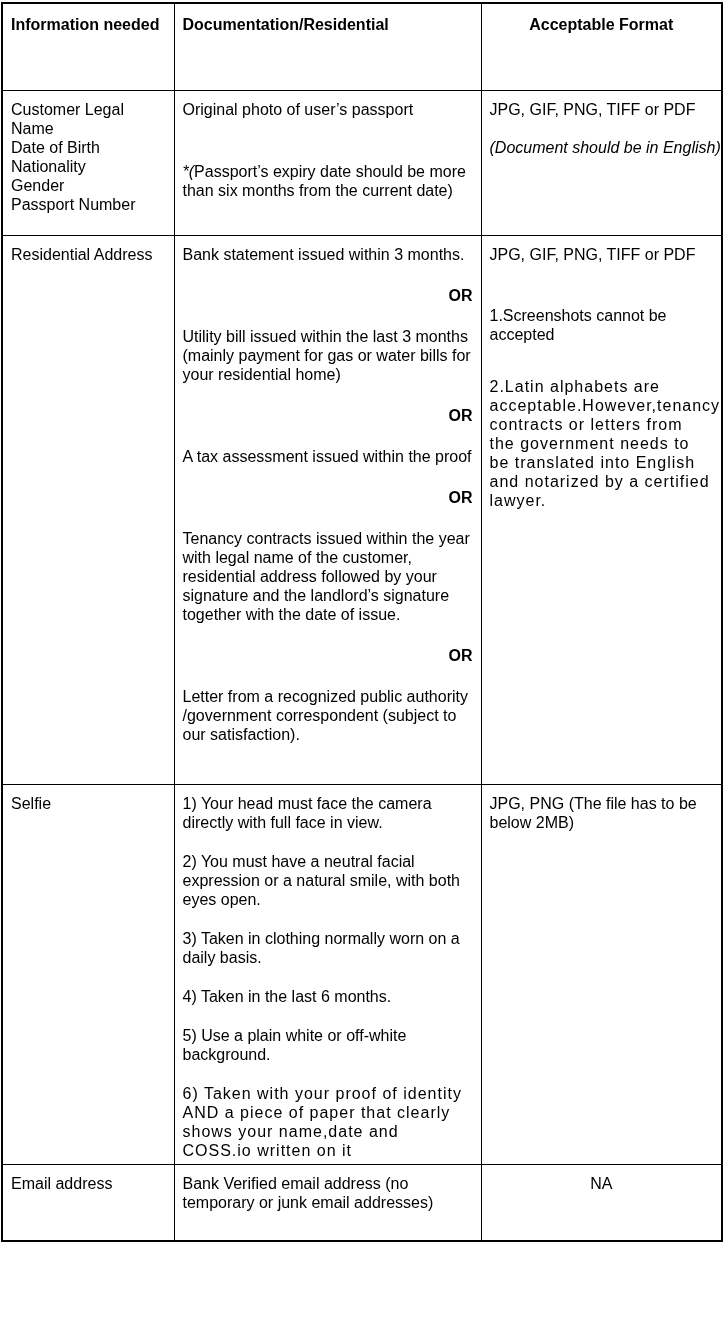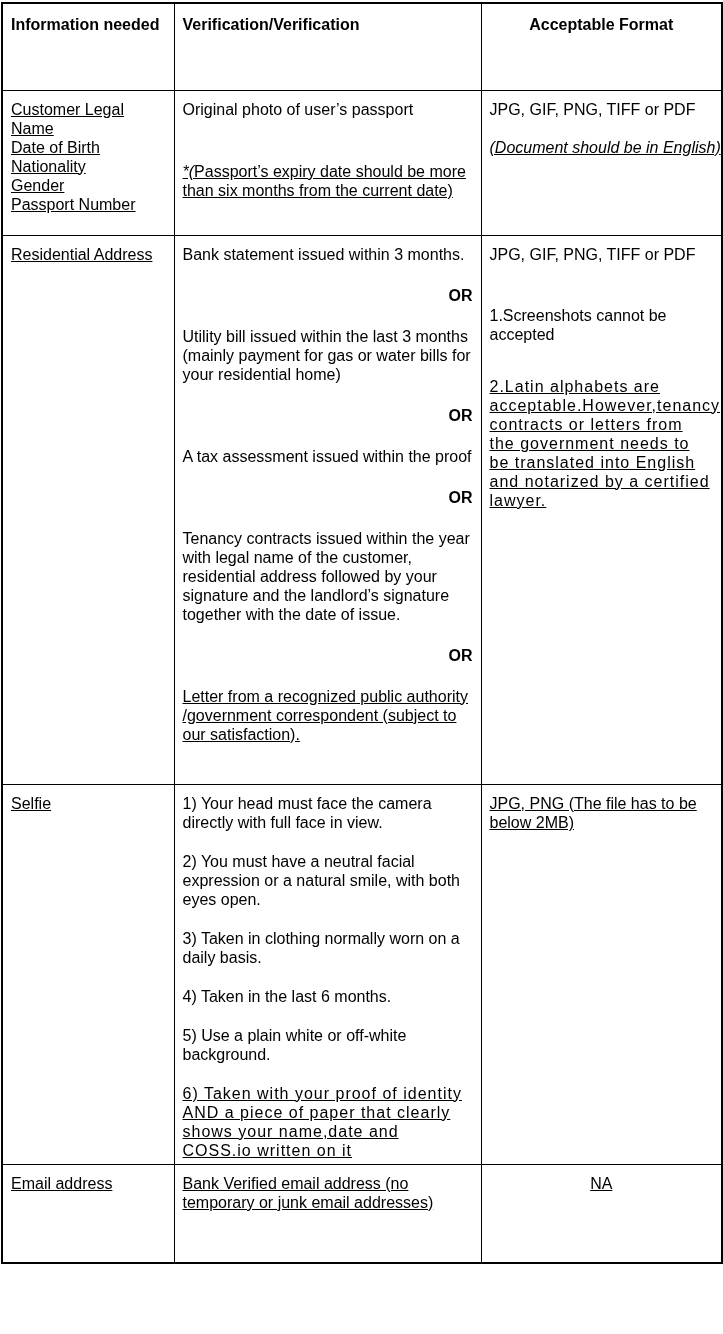--- a/index.html
+++ b/index.html
@@ -23,49 +23,49 @@
     padding: 9px 8px 0 8px;
     overflow: hidden;
   }
   th { font-weight: bold; text-align: left; padding-top: 11px; }
   th.c3 { text-align: center; }
   tr.rh { height: 87px; }
   tr.r1 { height: 145px; }
   tr.r2 { height: 549px; margin-top: 20px; }
   tr.r3 { height: 380px; margin-left: 28px; }
   tr.r4 { height: 89px; }
-  tr.r5 { height: 99px; margin-top: 42px; }
+  tr.r5 { height: 77px; margin-top: 42px; }
   p { margin: 0 0 19px 0; }
   .g20 { margin-bottom: 20px; }
   .g22 { margin-bottom: 22px; }
   .g33 { margin-bottom: 33px; }
   .g42 { margin-bottom: 42px; }
   .g43 { margin-bottom: 43px; }
   .or { font-weight: bold; text-align: right; margin: 0 0 22px 0; }
   .pre { white-space: pre-line; }
   .italic { font-style: italic; }
   .alt { letter-spacing: 1px; }
   .center { text-align: center; }
   .nowrap { white-space: nowrap; }
   .phone-pattern { max-width: 185px; margin: 0 auto; }
-  .m0 { margin: 0; text-decoration: underline; }
+  .m0 { margin: 0; }
 </style>
 </head>
 <body>
 
 <table class="kyc">
   <colgroup>
     <col style="width:172px">
     <col style="width:307px">
     <col style="width:241px">
   </colgroup>
   <thead>
     <tr class="rh">
       <th class="c1">Information needed</th>
-      <th class="c2">Verification/Verification</th>
+      <th class="c2">Documentation/Residential</th>
       <th class="c3">Acceptable Format</th>
     </tr>
   </thead>
   <tbody>
 
     <tr class="r1">
       <td>
         <p class="pre m0">Customer Legal Name
 Date of Birth
 Nationality

